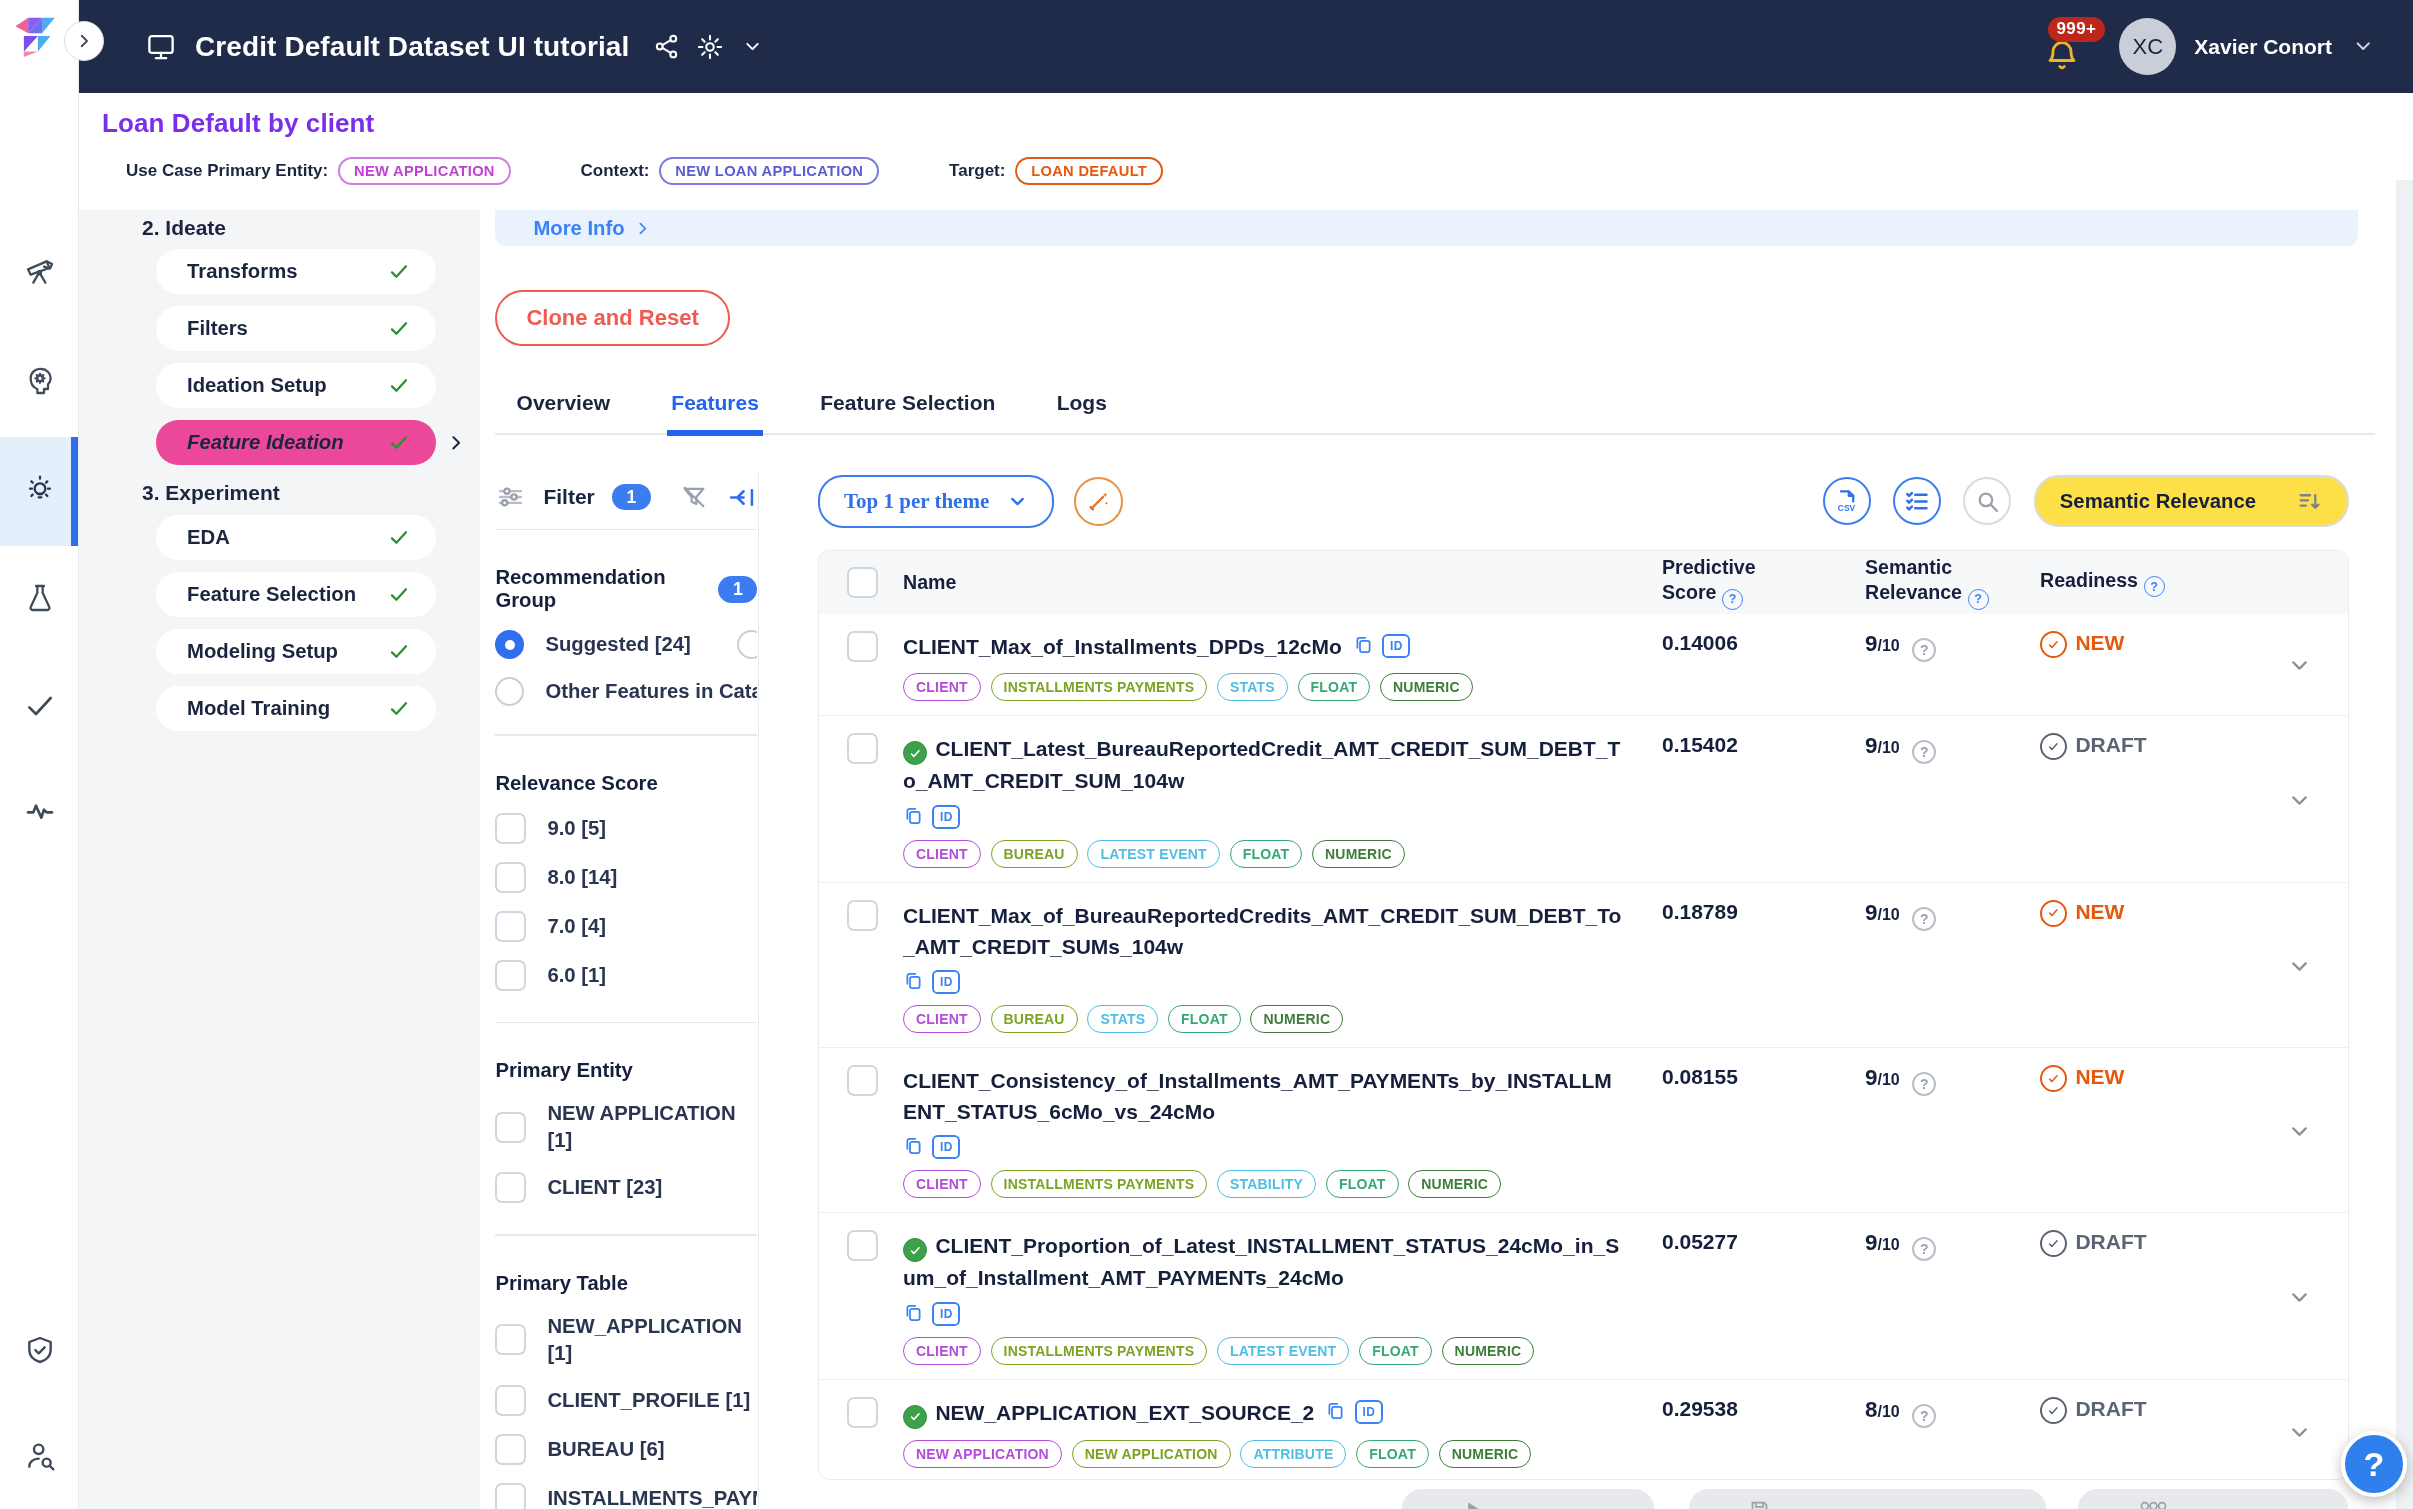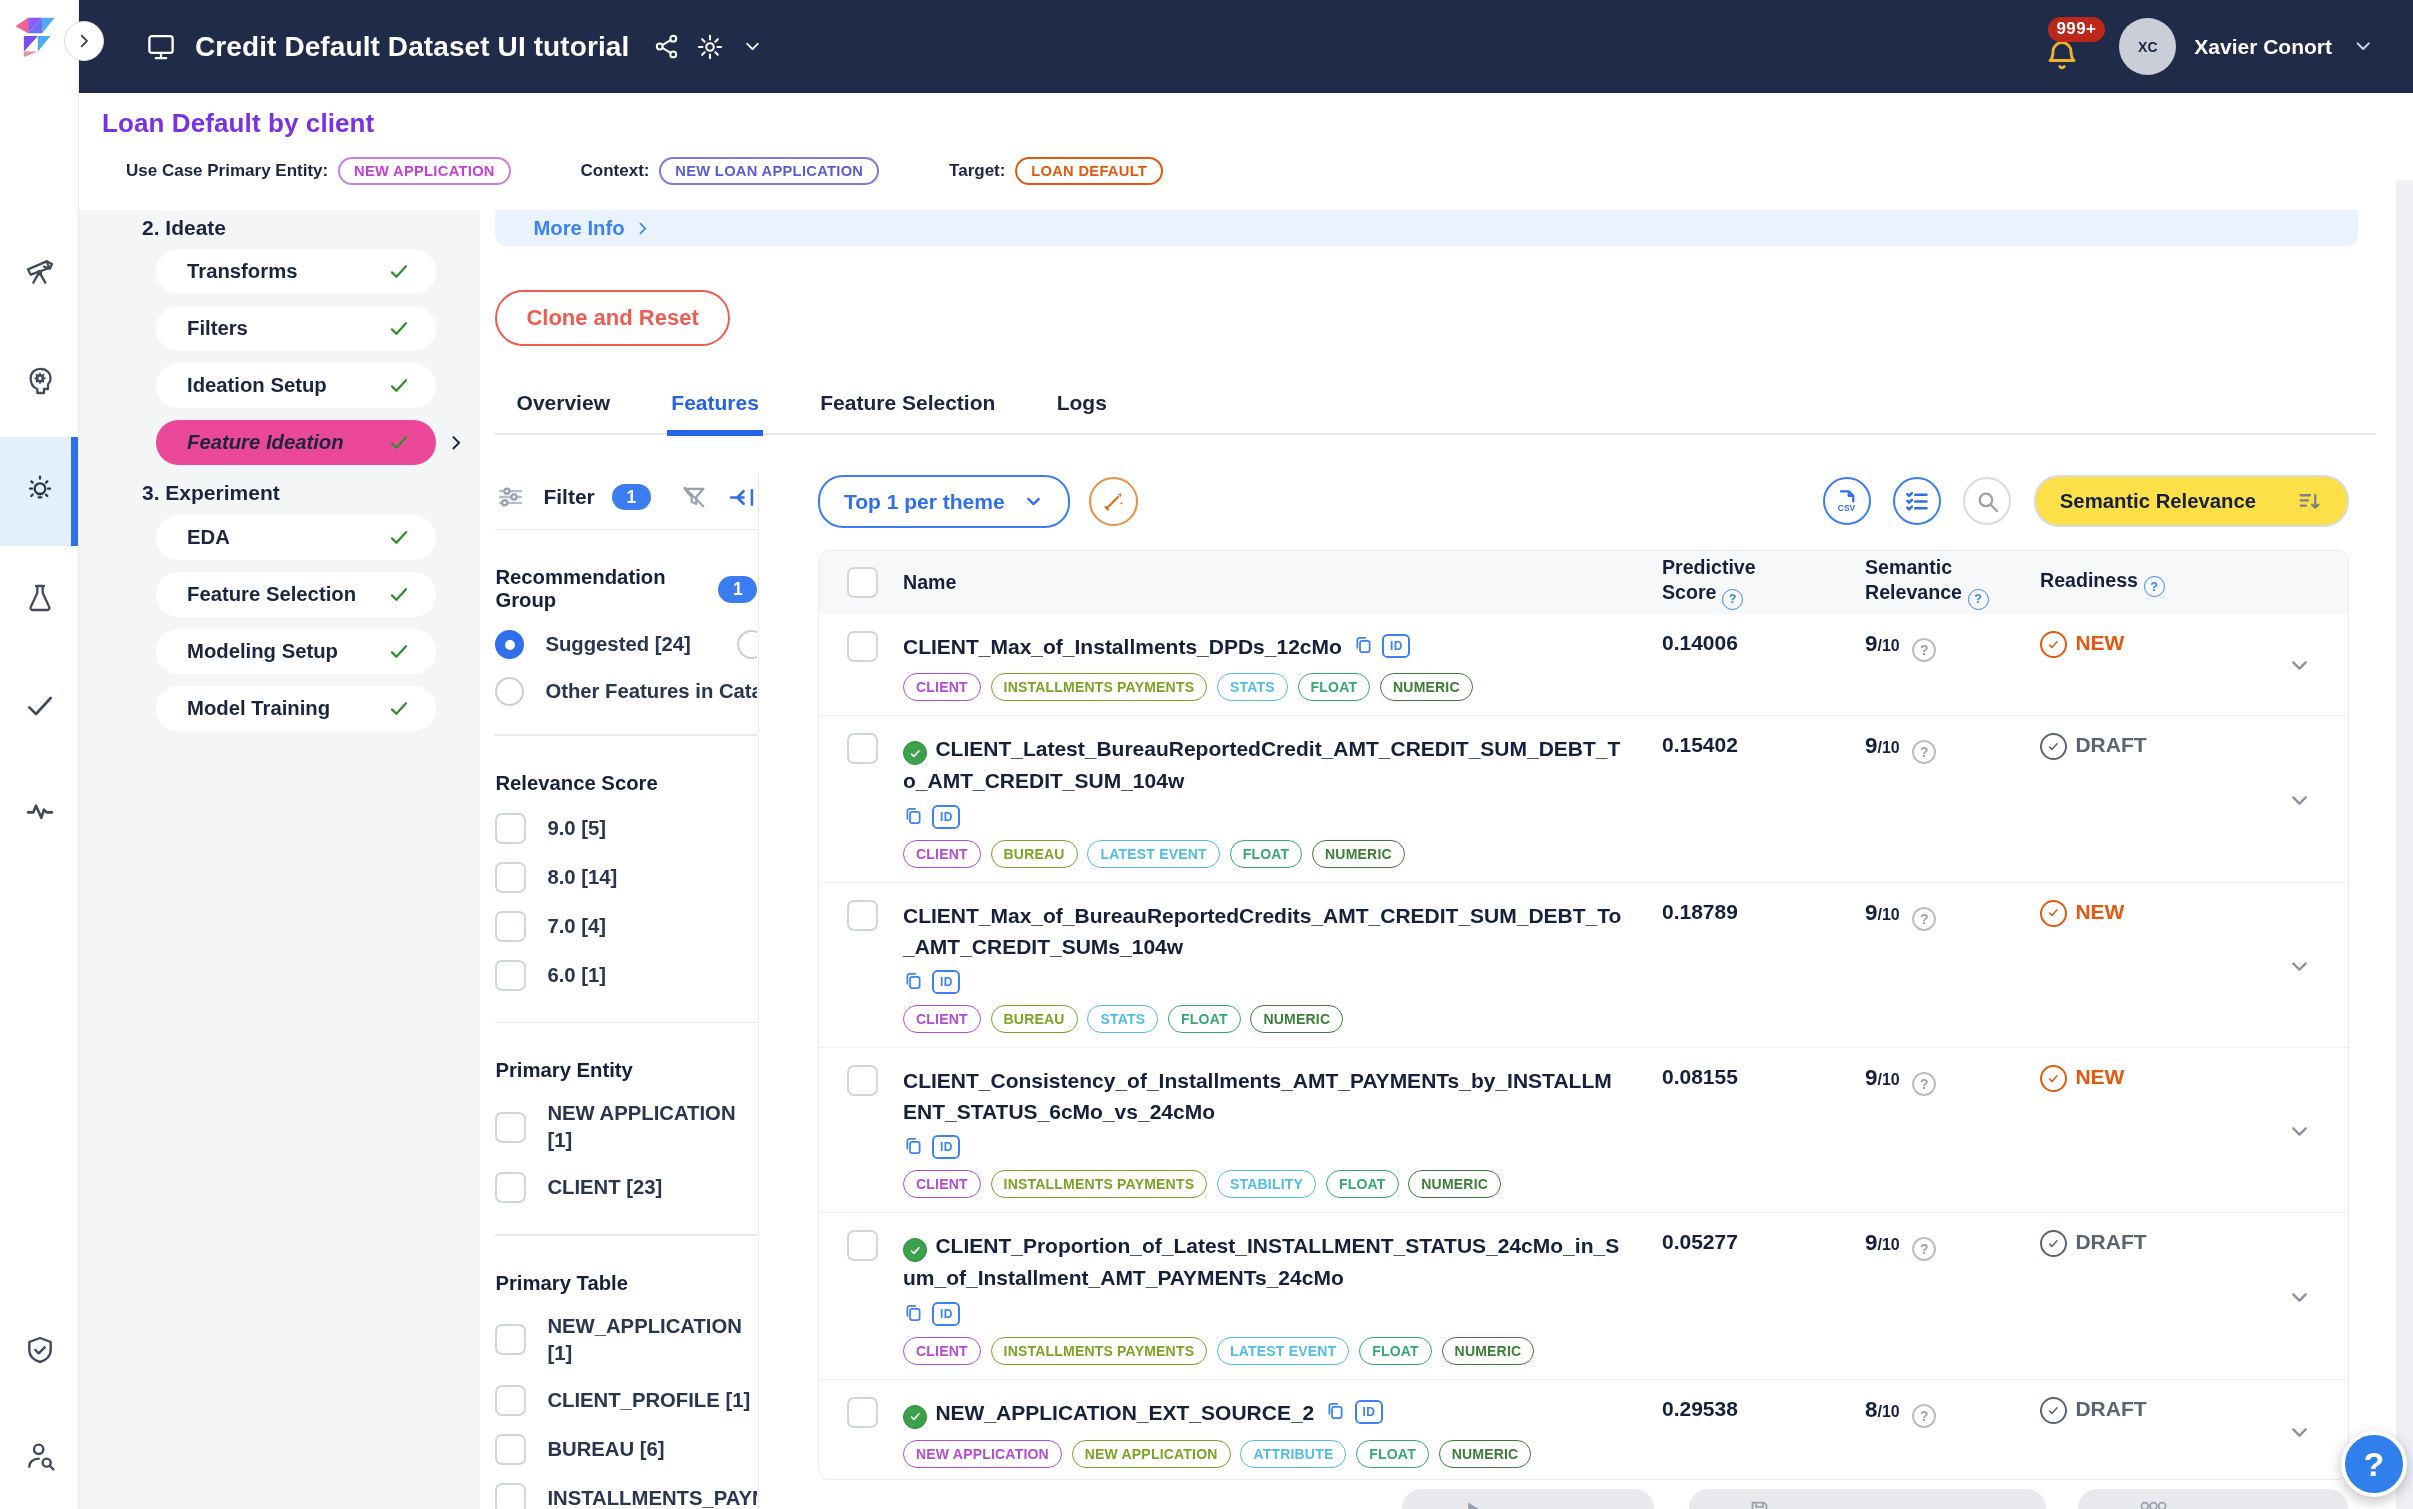--- a/index.html
+++ b/index.html
@@ -16,21 +16,21 @@
 
   
   #topbar{position:absolute;left:78px;top:0;right:0;height:93px;background:#202b49;display:flex;align-items:center;z-index:30;}
   #collapse-btn{position:absolute;left:64px;top:21px;width:38px;height:38px;border-radius:50%;background:#fff;border:1.4px solid #d8dce2;display:flex;align-items:center;justify-content:center;z-index:45;}
   .tb-title{color:#fff;font-size:28px;font-weight:bold;margin-left:18px;letter-spacing:0.1px;}
   .tb-ic{color:#fff;margin-left:24px;}
   .tb-right{margin-left:auto;display:flex;align-items:center;margin-right:39px;}
   .bell-wrap{position:relative;width:67px;height:60px;}
   .bell-badge{position:absolute;top:0;left:8.4px;background:#bb2718;color:#fff;font-size:17px;font-weight:bold;padding:2.8px 8.4px;border-radius:15.4px;letter-spacing:0.4px;}
   .bell-svg{position:absolute;left:4.2px;top:21px;color:#f0b429;}
-  .avatar{width:57px;height:57px;border-radius:50%;background:#c9ced8;color:#1b2540;font-weight:bold;font-size:14px;display:flex;align-items:center;justify-content:center;margin-left:12.6px;}
+  .avatar{width:57px;height:57px;border-radius:50%;background:#c9ced8;color:#1b2540;font-weight:normal;font-size:22px;display:flex;align-items:center;justify-content:center;margin-left:12.6px;}
   .user-name{color:#fff;font-size:21px;font-weight:bold;margin-left:18px;}
   .tb-chev{color:#cfd5e2;margin-left:19.6px;}
 
   
   #headband{position:absolute;left:78px;top:93px;right:0;height:87px;background:#fff;z-index:20;}
   .page-title{position:absolute;left:24px;top:15.4px;font-size:26px;font-weight:bold;color:#7a2fe8;letter-spacing:0.1px;}
   .meta-row{position:absolute;left:24px;top:64px;display:flex;align-items:center;gap:9.8px;}
   .meta-pair{display:flex;align-items:center;gap:9.8px;margin-right:36px;}
   .meta-label{font-size:17px;font-weight:bold;color:#1b2540;margin-left:24px;}
   .meta-pill{border:2.1px solid;border-radius:17px;padding:4.2px 14px;font-size:14.7px;font-weight:bold;letter-spacing:0.3px;background:#fff;}
@@ -72,21 +72,21 @@
   .opt-row{display:flex;align-items:center;margin-top:18px;gap:9.8px;white-space:nowrap;}
   .opt-lbl{font-size:20.3px;font-weight:bold;color:#2a3550;margin-left:11.2px;}
   .opt-lbl.wrap{white-space:normal;width:210px;line-height:27px;}
   .radio{width:29px;height:29px;border-radius:50%;border:2.1px solid #c9cfd8;background:#fff;box-sizing:border-box;flex:none;position:relative;}
   .radio[data-selected="true"]{border:none;background:#2f6fed;}
   .radio[data-selected="true"]::after{content:"";position:absolute;left:9.8px;top:9.8px;width:9.8px;height:9.8px;border-radius:50%;background:#fff;}
   .cb{width:31px;height:31px;border-radius:7px;border:2.1px solid #d0d6de;background:#fff;box-sizing:border-box;flex:none;}
 
   
   .toolbar-left{position:absolute;left:338px;top:265px;display:flex;align-items:center;gap:19.6px;}
-  .view-pill{height:49px;border:2.1px solid #3a7df0;border-radius:25px;display:flex;align-items:center;gap:18px;padding:0 24px;color:#2f6fed;font-size:21px;font-weight:bold;background:#fff;}
+  .view-pill{height:49px;border:2.1px solid #3a7df0;border-radius:25px;display:flex;align-items:center;gap:18px;padding:0 24px;color:#2f6fed;font-size:21px;font-weight:bold;background:#fff;font-family:Liberation Serif, serif;}
   .wand-btn{width:49px;height:49px;border-radius:50%;border:2.1px solid #e89044;display:flex;align-items:center;justify-content:center;box-sizing:border-box;background:#fff;}
   .toolbar-right{position:absolute;right:64px;top:265px;display:flex;align-items:center;gap:22.4px;}
   .circ-btn{width:48px;height:48px;border-radius:50%;display:flex;align-items:center;justify-content:center;box-sizing:border-box;background:#fff;}
   .circ-blue{border:2.1px solid #3a7df0;color:#2f6fed;}
   .circ-gray{border:2.1px solid #d7dbe2;color:#9aa1ac;}
   .sort-pill{height:48px;border:2.1px solid #d7dbe2;border-radius:25px;display:flex;align-items:center;padding:0 24px;gap:39px;background:#fde047;}
   .sort-lbl{font-size:20.3px;font-weight:bold;color:#16203c;}
 
   
   #card{position:absolute;left:338px;top:340px;width:1531px;height:930px;border:1.4px solid #e9ebef;border-radius:11.2px;background:#fff;display:flex;flex-direction:column;overflow:hidden;box-sizing:border-box;}

